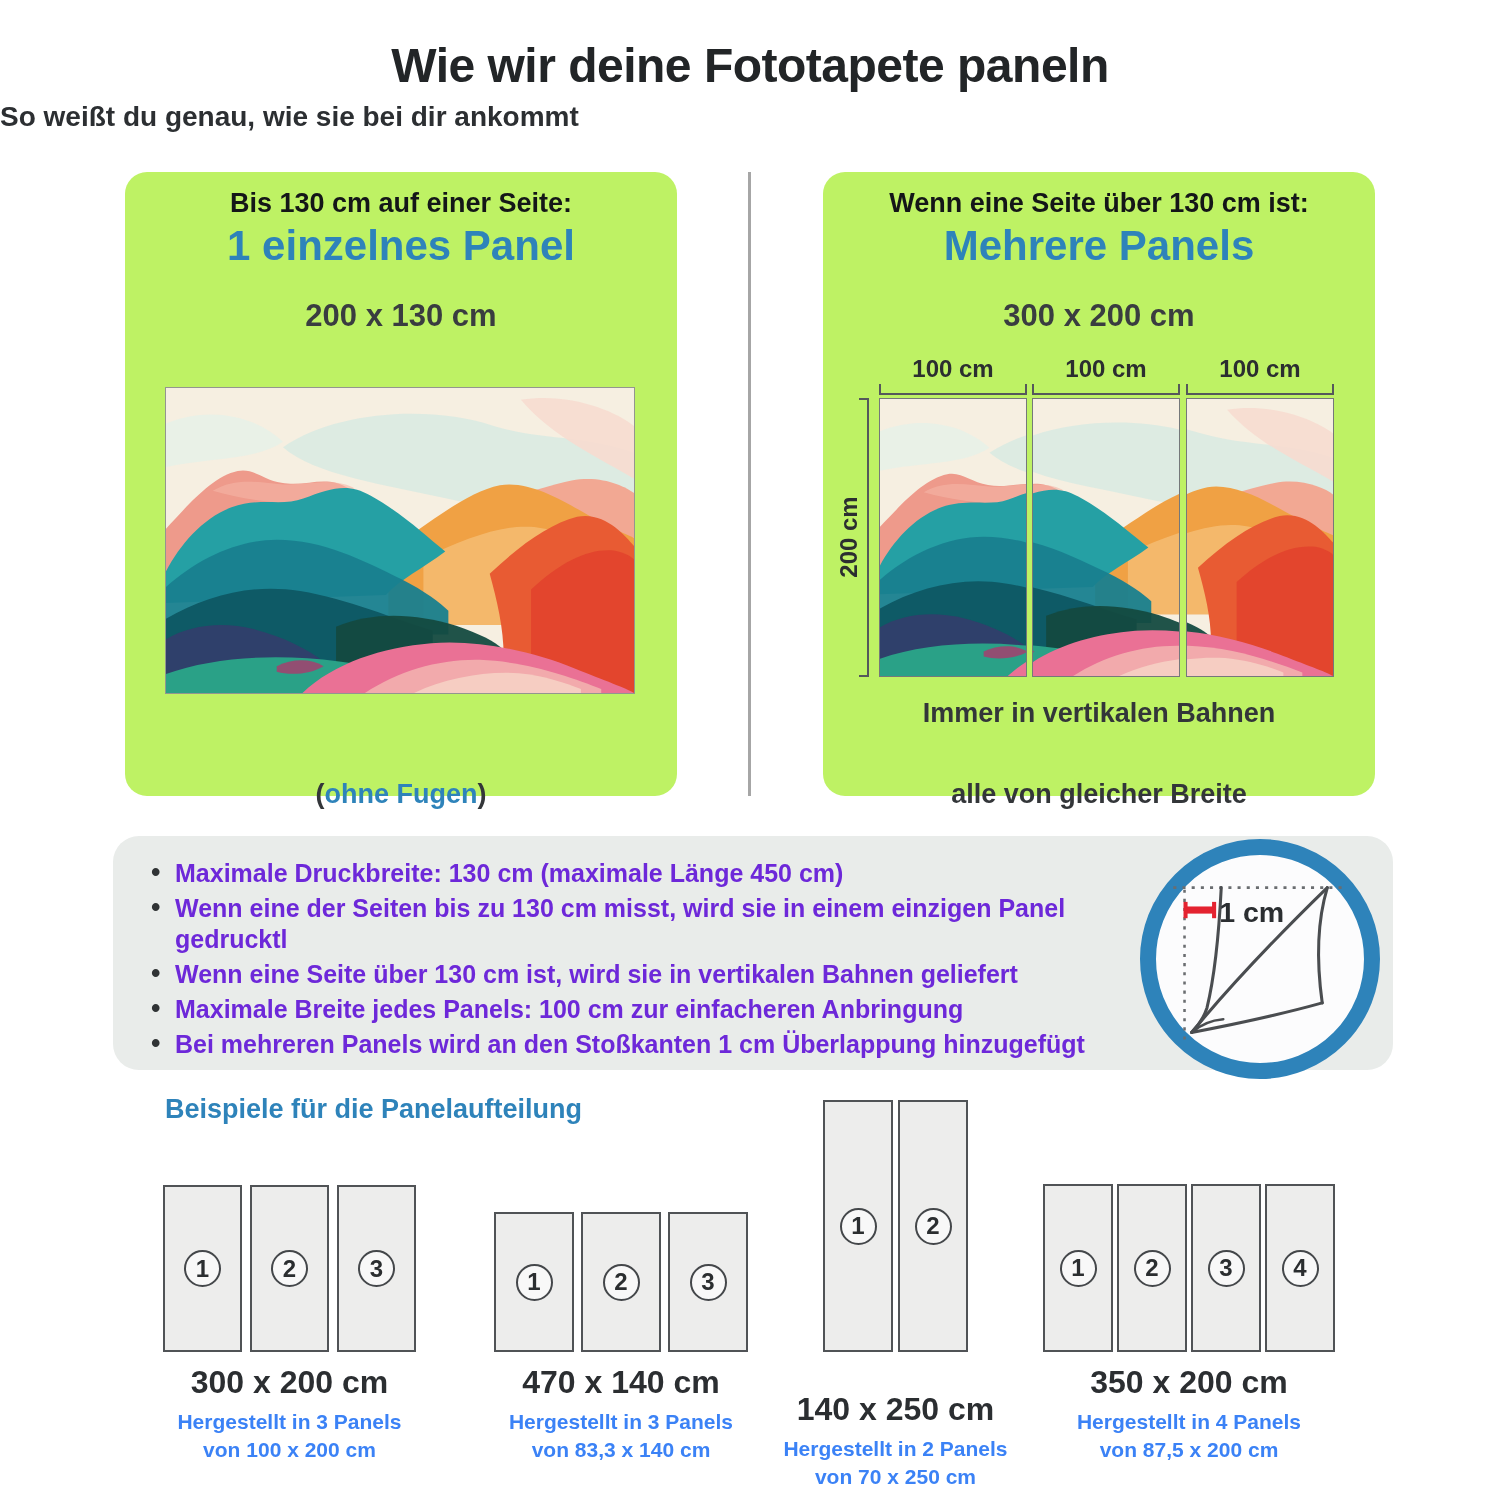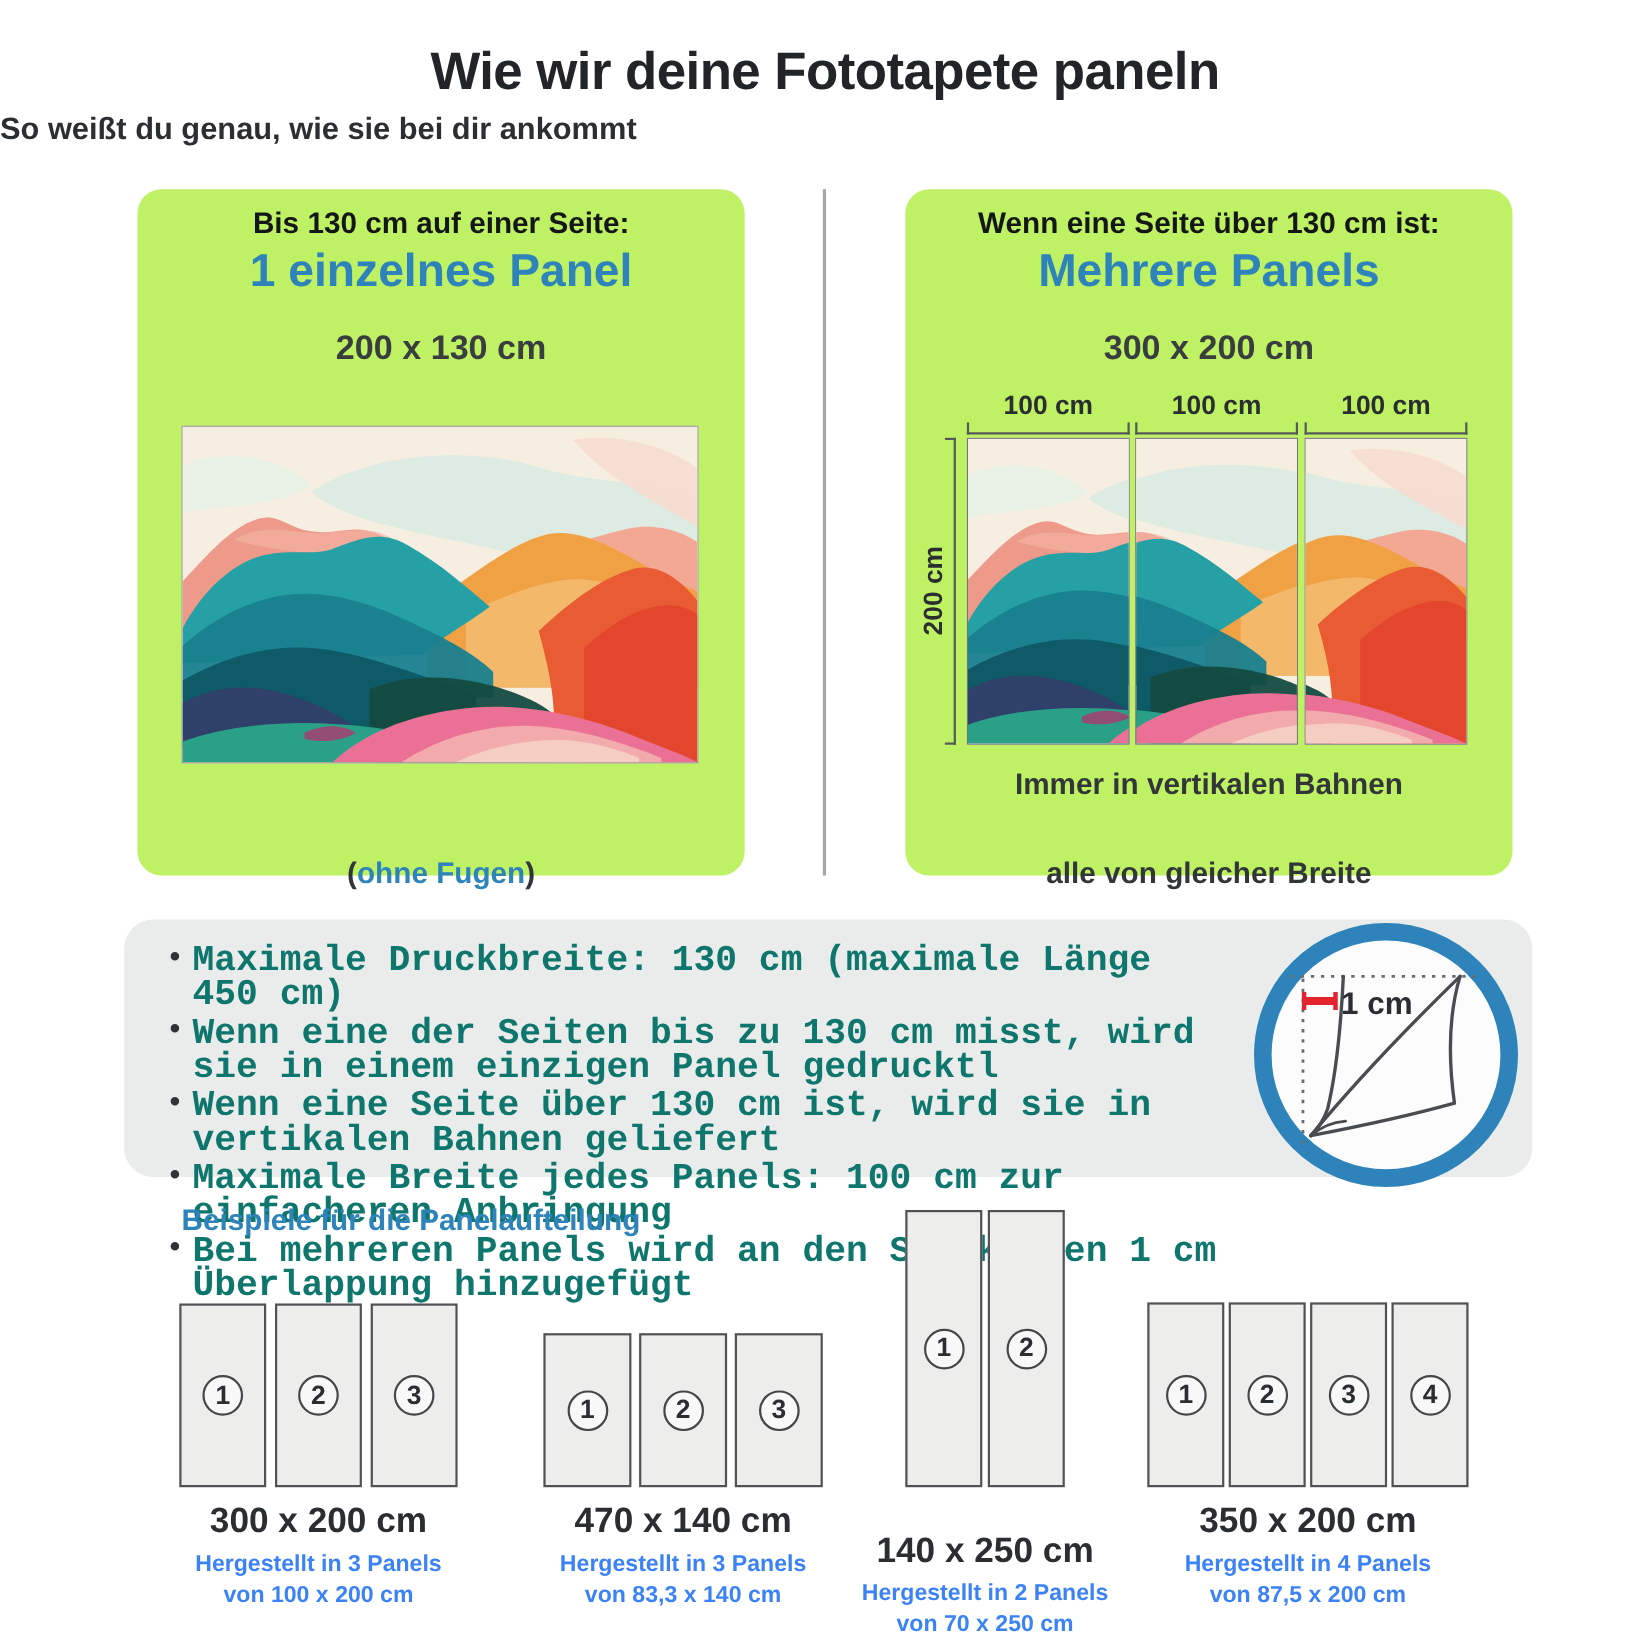--- a/index.html
+++ b/index.html
@@ -79,21 +79,21 @@
   
   .info-box{
     position:absolute;left:113px;top:836px;width:1280px;height:234px;
     background:#e9ecea;border-radius:26px;
   }
   .info-box ul{
     list-style:none;margin:0;padding:22px 0 0 36px;width:960px;
   }
   .info-box li{
     position:relative;padding-left:26px;margin-bottom:4px;
-    font-size:33px;line-height:31px;font-weight:700;color:#0f766e;font-family:Liberation Mono, monospace;
+    font-size:25px;line-height:31px;font-weight:700;color:#6d28d9;
   }
   .info-box li::before{
     content:"\2022";position:absolute;left:2px;top:-1px;font-size:27px;color:#303335;
   }
   .overlap-circle{
     position:absolute;left:1140px;top:839px;width:240px;height:240px;box-sizing:border-box;
     border:16px solid #2e83ba;border-radius:50%;background:#fcfcfd;z-index:2;
   }
   .overlap-circle svg{position:absolute;left:2px;top:2px;width:204px;height:204px;}
   

